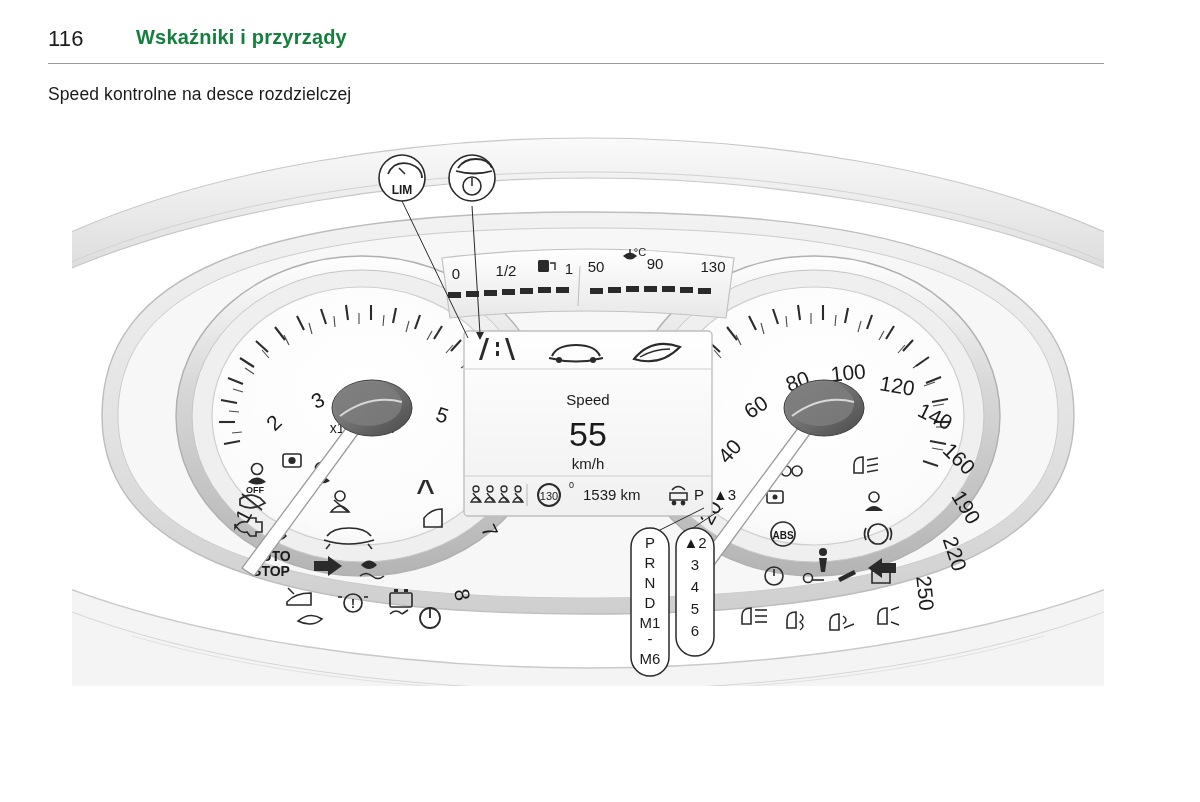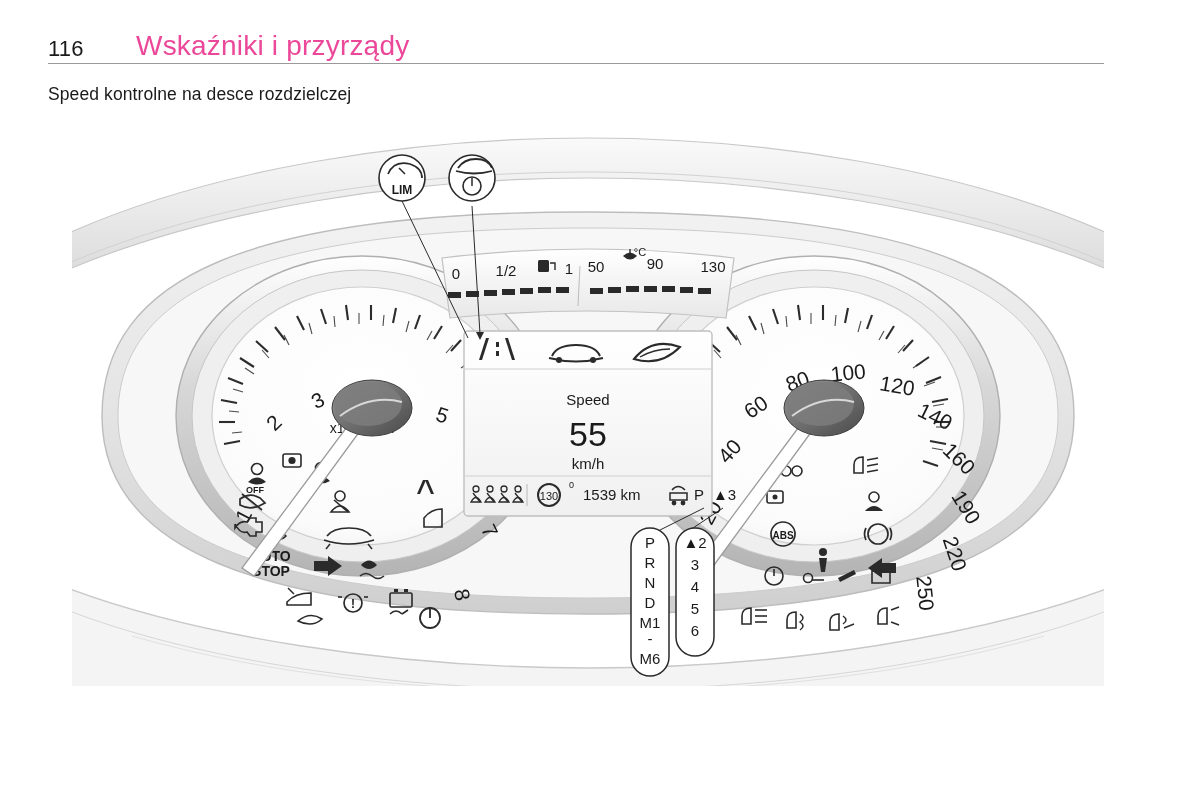--- a/index.html
+++ b/index.html
@@ -24,32 +24,33 @@
   }
 
   
   .page-header {
     position: absolute;
     left: 48px;
     top: 26px;
     width: 1056px;
     height: 36px;
     display: flex;
-    align-items: flex-end;
+    align-items: flex-start;
   }
   .page-number {
     font-size: 22px;
     letter-spacing: 0.2px;
     color: #1a1a1a;
     width: 88px;
   }
   .chapter-title {
-    font-size: 28px;
+    font-size: 20px;
     letter-spacing: 0.2px;
-    color: #ec4899;
+    color: #15803d;
+    font-weight: bold;
   }
   .header-rule {
     position: absolute;
     left: 48px;
     top: 63px;
     width: 1056px;
     height: 1px;
     background: #9a9a9a;
   }
 

